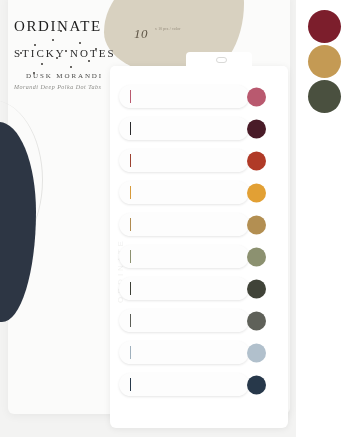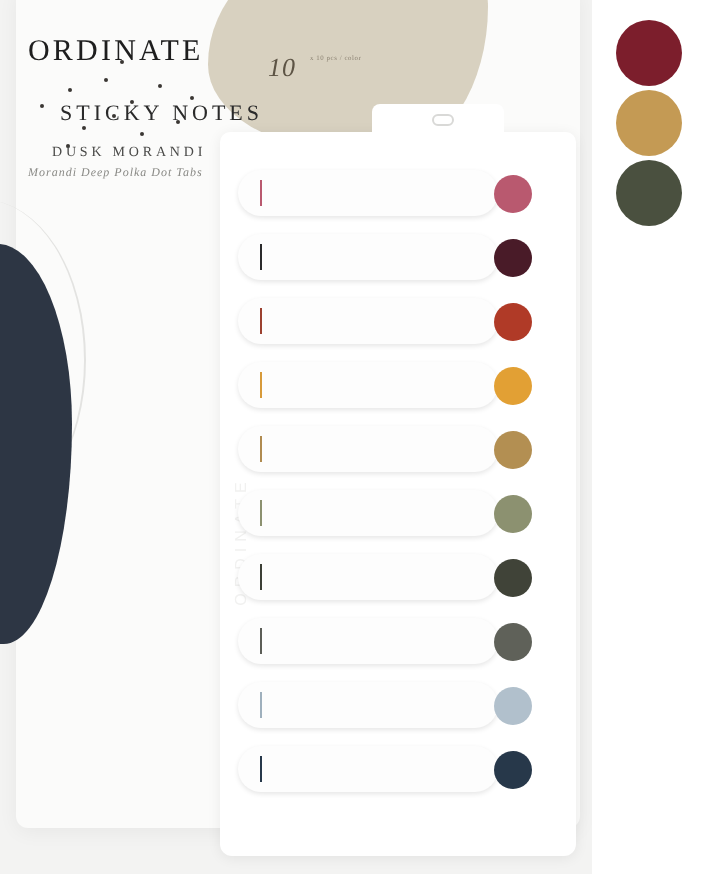--- a/index.html
+++ b/index.html
@@ -66,21 +66,21 @@
     letter-spacing:1.6px;
     color:#1e1e1e;
     margin:0 0 12px 0;
     white-space:nowrap;
   }
   .brand-sub{
     font-family:"Liberation Serif", serif;
     font-size:11px;
     letter-spacing:2.0px;
     color:#2a2a2a;
-    margin:16px;
+    margin:0;
     white-space:nowrap;
   }
   .brand-series{
     position:absolute;
     left:26px;top:72px;
     font-family:"Liberation Serif", serif;
     font-size:7px;
     letter-spacing:1.9px;
     color:#4a4a48;
     white-space:nowrap;

